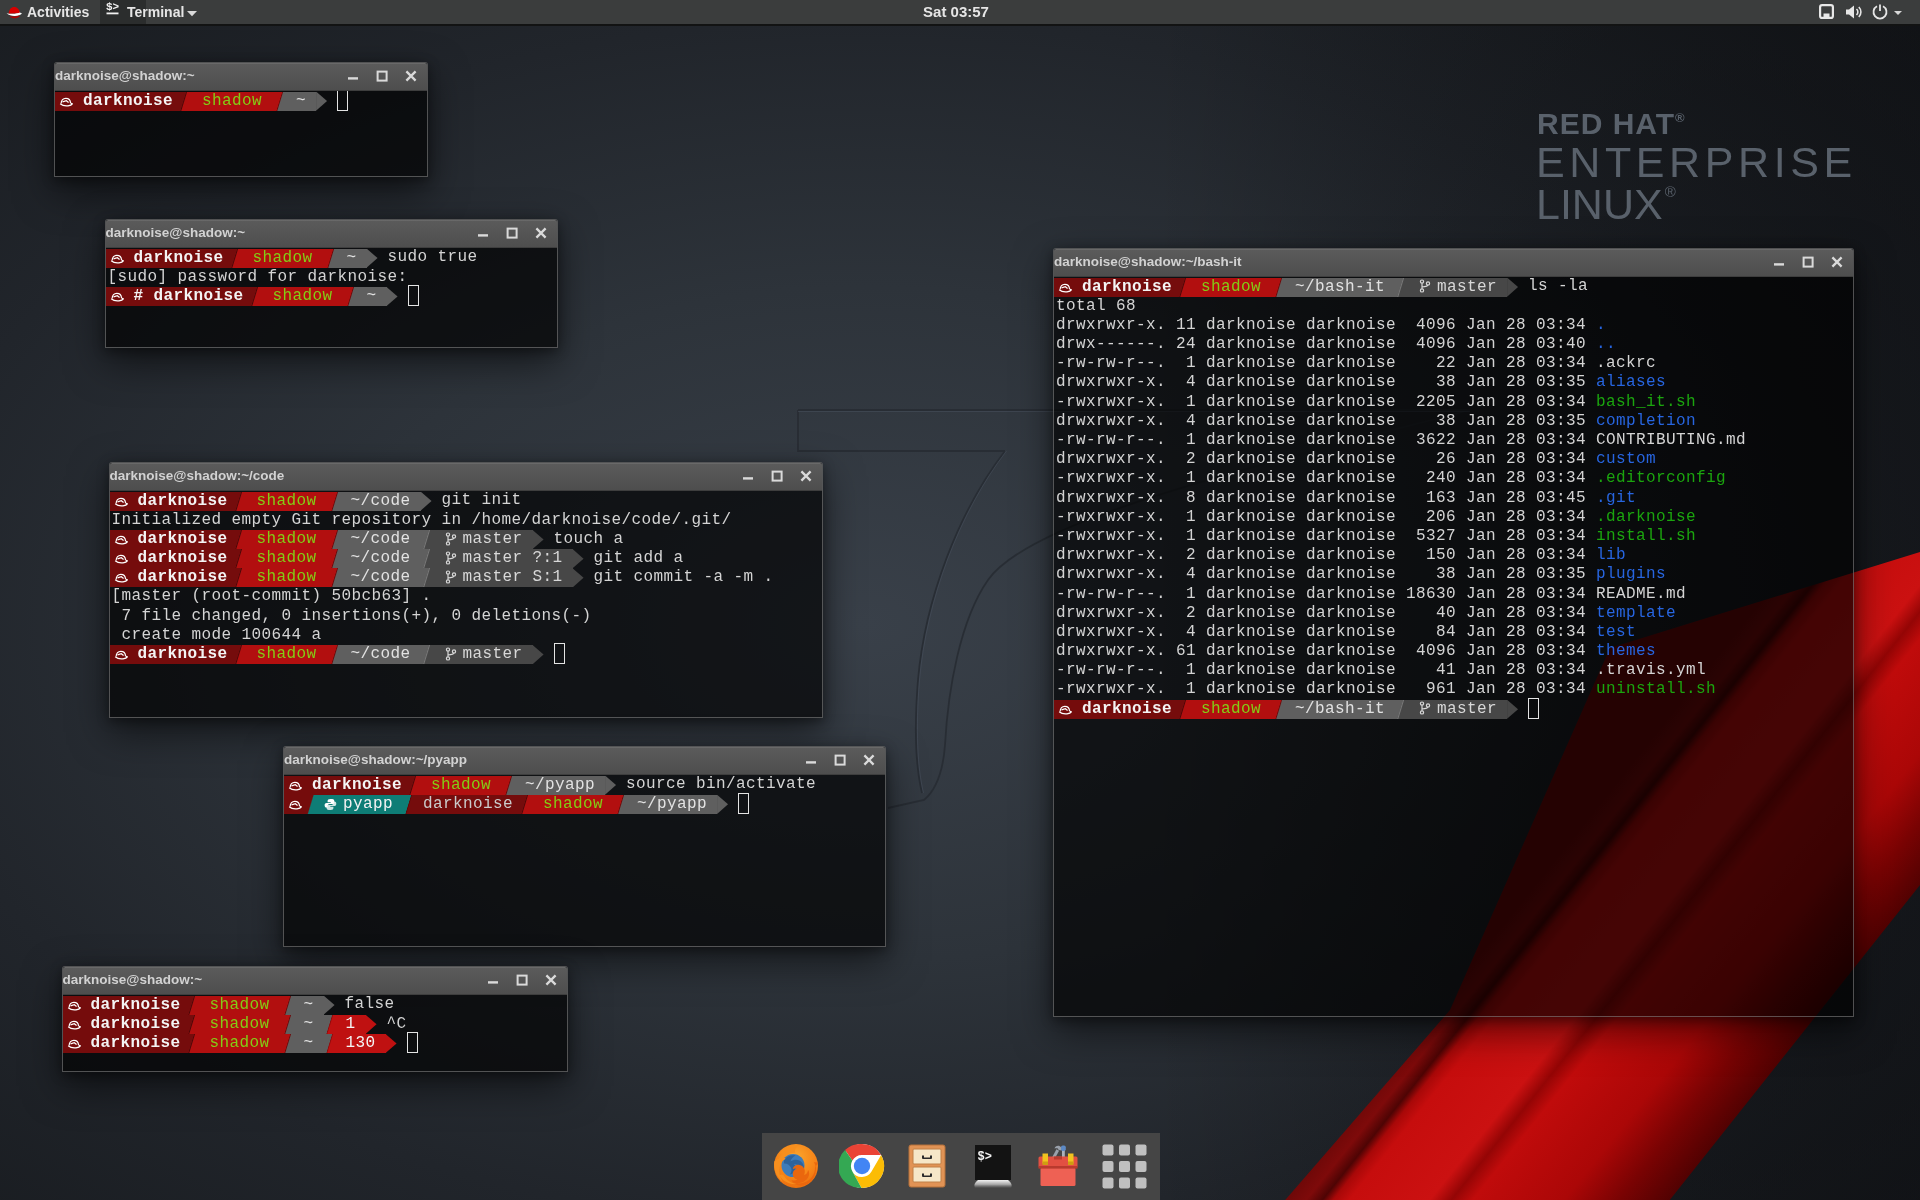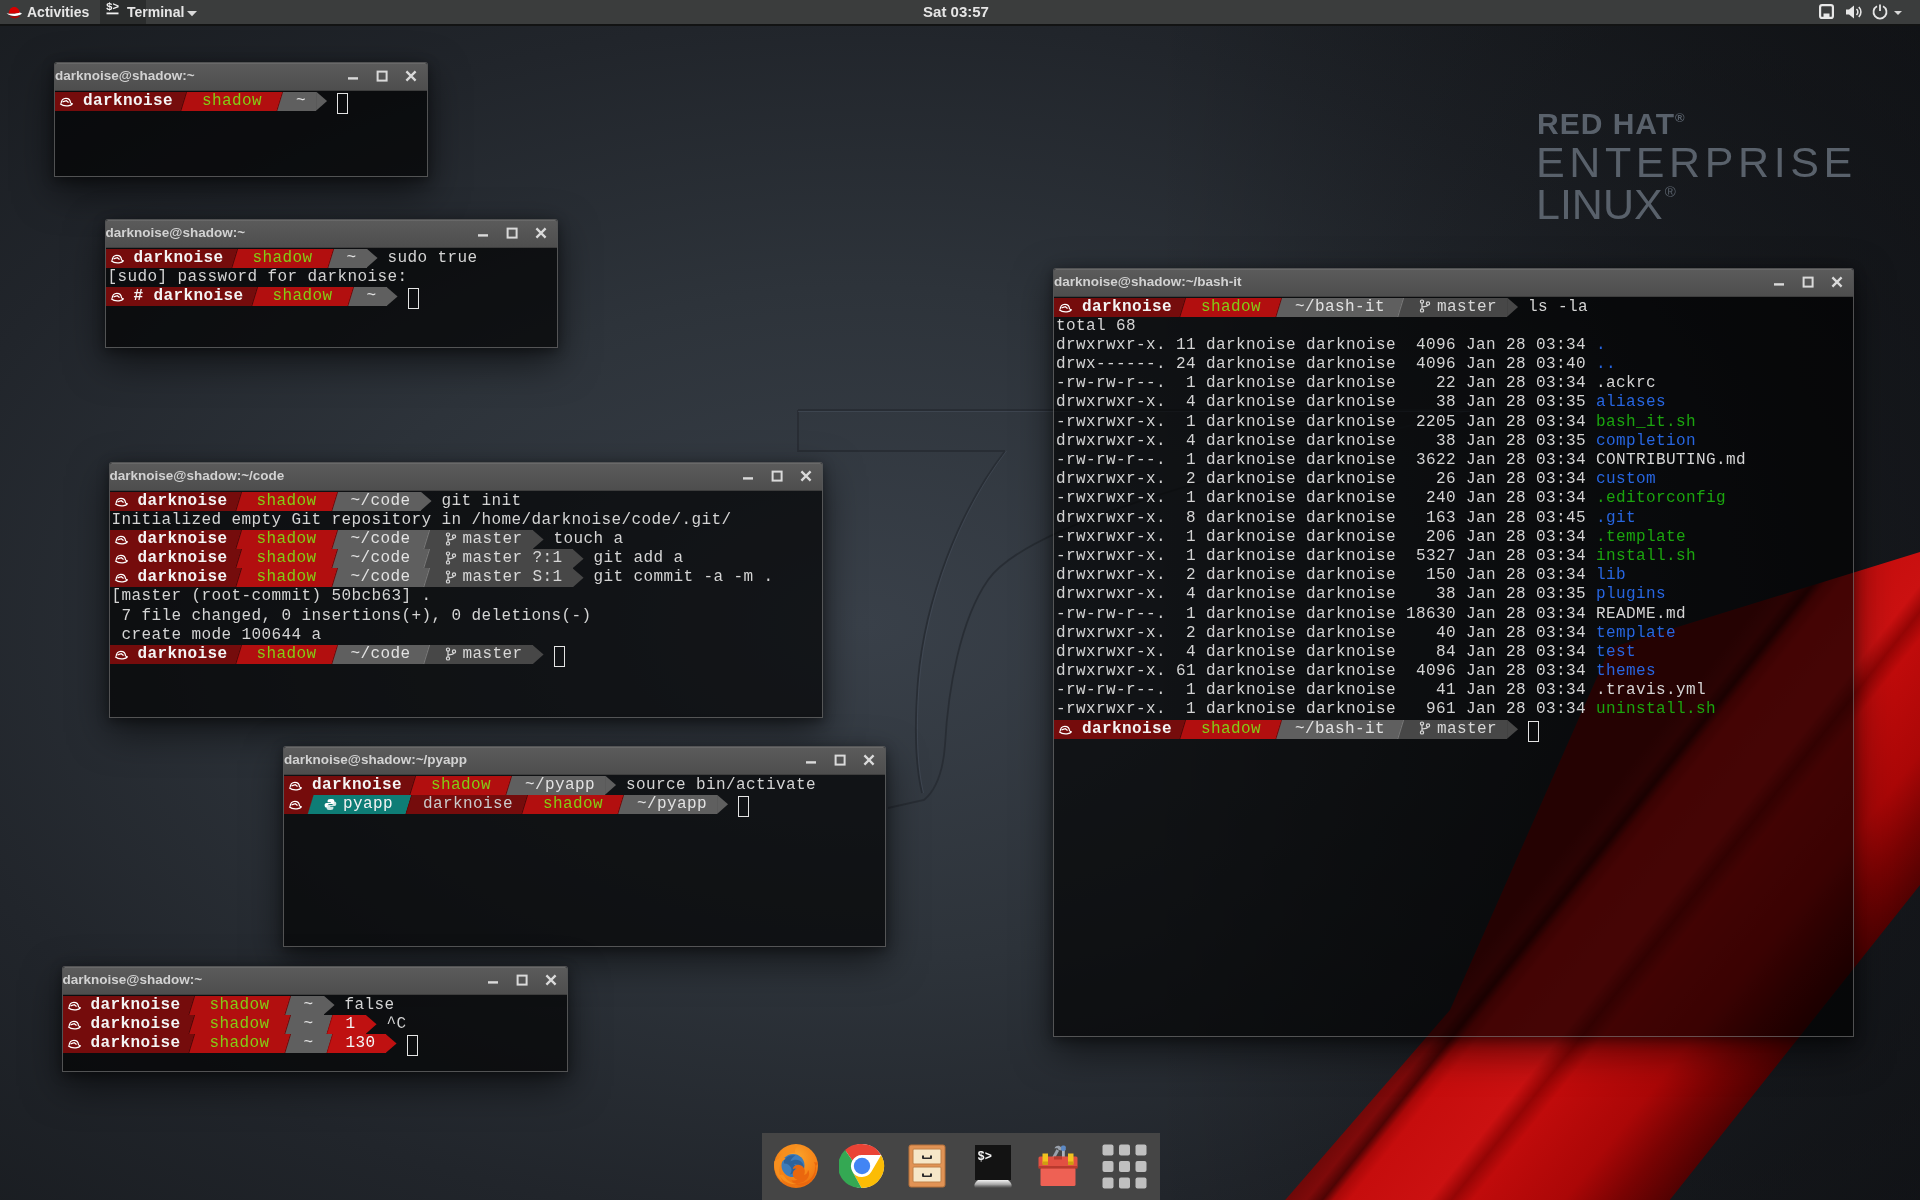--- a/index.html
+++ b/index.html
@@ -9,21 +9,21 @@
   #topbar{position:absolute;left:0;top:0;width:1920px;height:24px;background:#3b3d3d;border-bottom:2px solid #121313;z-index:40;color:#e6e6e6;font-size:14px;font-weight:700;}
   #topbar .act{position:absolute;left:27px;top:3.5px;}
   #topbar .appname{position:absolute;left:127px;top:3.5px;}
   #topbar .clock{position:absolute;left:906px;top:2.5px;width:100px;text-align:center;font-size:15px;}
   
   .win{position:absolute;background:rgba(0,0,0,0.66);border:1px solid rgba(140,140,140,0.55);border-radius:3px 3px 0 0;box-shadow:0 14px 38px rgba(0,0,0,.55),0 3px 12px rgba(0,0,0,.4);z-index:10;}
   .tb{height:26.5px;background:linear-gradient(#5b5b5b,#4e4e4e);border-bottom:1px solid #3e3e3e;box-shadow:inset 0 1px 0 rgba(255,255,255,0.09);border-radius:2.5px 2.5px 0 0;position:relative;color:#d2d2d2;font-size:13.5px;font-weight:700;line-height:26px;}
   .tb .bt{position:absolute;top:0;width:28px;height:28px;}
   .body{padding:1px 0 0 0;font-family:"Liberation Mono",monospace;font-size:16px;line-height:19.2px;letter-spacing:0.4px;color:#d4d4d4;}
   .row{white-space:pre;height:19.2px;display:flex;align-items:stretch;padding-left:2px;}
-  .row.p{padding-left:0;}
+  .row.p{padding-left:0;align-items:flex-end;}
   .row span{display:inline-block;height:19.2px;line-height:19.2px;}
   .row svg{vertical-align:middle;margin-top:-3px;}
   
   .s1{background:#750c0c;color:#f4f4f4;font-weight:700;padding:0 5px 0 4px;}
   .s1 .ic{margin-right:0px;}
   .s2{background:#b20f0f;color:#84cc16;padding:0 12px;}
   .s3{background:#5f5f5f;color:#e2e2e2;padding:0 10px;}
   .s4{background:#474747;color:#d8d8d8;padding:0 10px 0 12px;}
   .sv{background:#0e7d76;color:#f2f2f2;padding:0 10px 0 8px;}
   .sx{background:#bf1111;color:#f4f4f4;padding:0 10px;}
@@ -309,21 +309,21 @@
             </svg> darknoise</span><span class="p12"></span><span class="s2">shadow</span><span class="p23"></span><span class="s3">~</span><span class="p3x"></span><span class="sx">1</span><span class="ax"></span> ^C</div>
 <div class="row p"><span class="s1"><svg class="ic" width="14" height="14" viewBox="0 0 13 13" style="margin-top:2.5px">
               <g fill="none" stroke="#fff" stroke-width="1.15">
                 <path d="M2,8 C2,4.8 3.9,3.1 6.3,3.1 C8.8,3.1 10.6,4.9 10.7,7.4"></path>
                 <path d="M1.1,8.1 C3,9.7 6,10.3 8.4,10 C10.2,9.8 11.9,9 12.4,8.2 L10.7,7.4"></path>
                 <path d="M3.2,6.4 L6.8,5.3 L8.9,6.9"></path>
               </g>
             </svg> darknoise</span><span class="p12"></span><span class="s2">shadow</span><span class="p23"></span><span class="s3">~</span><span class="p3x"></span><span class="sx">130</span><span class="ax"></span><span class="cur"></span></div>
 </div>
     </div>
-<div class="win" style="left:1053px;top:268px;width:799px;height:766.5px">
+<div class="win" style="left:1053px;top:248px;width:799px;height:766.5px">
 <div class="tb">darknoise@shadow:~/bash-it<svg class="bt" style="right:60px" width="28" height="28" viewBox="0 0 28 28">
           <rect x="9" y="14.2" width="10" height="2.4" fill="#dadada"></rect>
         </svg><svg class="bt" style="right:31px" width="28" height="28" viewBox="0 0 28 28">
           <rect x="9.6" y="8.6" width="9" height="9" fill="none" stroke="#dadada" stroke-width="2"></rect>
         </svg><svg class="bt" style="right:2px" width="28" height="28" viewBox="0 0 28 28">
           <path d="M9.4,8.4 L18.6,17.6 M18.6,8.4 L9.4,17.6" stroke="#dadada" stroke-width="2.3"></path>
         </svg></div>
 <div class="body">
 <div class="row p"><span class="s1"><svg class="ic" width="14" height="14" viewBox="0 0 13 13" style="margin-top:2.5px">
               <g fill="none" stroke="#fff" stroke-width="1.15">
@@ -343,21 +343,21 @@
 <div class="row">drwxrwxr-x. 11 darknoise darknoise  4096 Jan 28 03:34 <span class="bl">.</span></div>
 <div class="row">drwx------. 24 darknoise darknoise  4096 Jan 28 03:40 <span class="bl">..</span></div>
 <div class="row">-rw-rw-r--.  1 darknoise darknoise    22 Jan 28 03:34 .ackrc</div>
 <div class="row">drwxrwxr-x.  4 darknoise darknoise    38 Jan 28 03:35 <span class="bl">aliases</span></div>
 <div class="row">-rwxrwxr-x.  1 darknoise darknoise  2205 Jan 28 03:34 <span class="gr">bash_it.sh</span></div>
 <div class="row">drwxrwxr-x.  4 darknoise darknoise    38 Jan 28 03:35 <span class="bl">completion</span></div>
 <div class="row">-rw-rw-r--.  1 darknoise darknoise  3622 Jan 28 03:34 CONTRIBUTING.md</div>
 <div class="row">drwxrwxr-x.  2 darknoise darknoise    26 Jan 28 03:34 <span class="bl">custom</span></div>
 <div class="row">-rwxrwxr-x.  1 darknoise darknoise   240 Jan 28 03:34 <span class="gr">.editorconfig</span></div>
 <div class="row">drwxrwxr-x.  8 darknoise darknoise   163 Jan 28 03:45 <span class="bl">.git</span></div>
-<div class="row">-rwxrwxr-x.  1 darknoise darknoise   206 Jan 28 03:34 <span class="gr">.template</span></div>
+<div class="row">-rwxrwxr-x.  1 darknoise darknoise   206 Jan 28 03:34 <span class="gr">.darknoise</span></div>
 <div class="row">-rwxrwxr-x.  1 darknoise darknoise  5327 Jan 28 03:34 <span class="gr">install.sh</span></div>
 <div class="row">drwxrwxr-x.  2 darknoise darknoise   150 Jan 28 03:34 <span class="bl">lib</span></div>
 <div class="row">drwxrwxr-x.  4 darknoise darknoise    38 Jan 28 03:35 <span class="bl">plugins</span></div>
 <div class="row">-rw-rw-r--.  1 darknoise darknoise 18630 Jan 28 03:34 README.md</div>
 <div class="row">drwxrwxr-x.  2 darknoise darknoise    40 Jan 28 03:34 <span class="bl">template</span></div>
 <div class="row">drwxrwxr-x.  4 darknoise darknoise    84 Jan 28 03:34 <span class="bl">test</span></div>
 <div class="row">drwxrwxr-x. 61 darknoise darknoise  4096 Jan 28 03:34 <span class="bl">themes</span></div>
 <div class="row">-rw-rw-r--.  1 darknoise darknoise    41 Jan 28 03:34 .travis.yml</div>
 <div class="row">-rwxrwxr-x.  1 darknoise darknoise   961 Jan 28 03:34 <span class="gr">uninstall.sh</span></div>
 <div class="row p"><span class="s1"><svg class="ic" width="14" height="14" viewBox="0 0 13 13" style="margin-top:2.5px">

